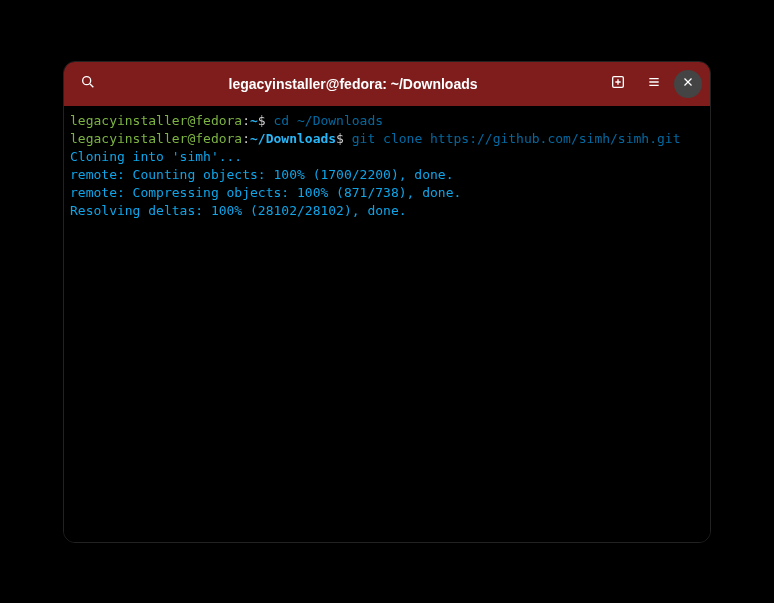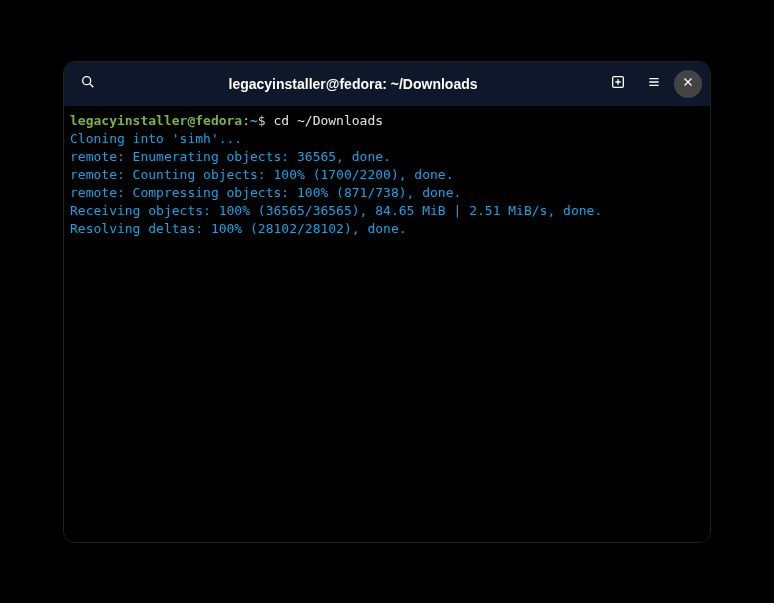--- a/index.html
+++ b/index.html
@@ -13,21 +13,21 @@
       font-family: monospace;
     }
     .terminal-window {
       width: 648px;
       background: #000;
       border-radius: 12px;
       overflow: hidden;
       border: 1px solid #222;
     }
     .titlebar {
-      background: #0f172a;
+      background: #7f1d1d;
       height: 44px;
       display: flex;
       align-items: center;
       padding: 0 8px;
       gap: 8px;
     }
     .titlebar-left, .titlebar-right {
       display: flex;
       align-items: center;
       gap: 4px;
@@ -61,26 +61,26 @@
       background: #000;
       padding: 6px 6px 6px 6px;
       height: 436px;
       font-family: "Menlo", "Consolas", monospace;
       font-size: 13px;
       line-height: 18px;
       color: #ccc;
       overflow: hidden;
     }
     .line { white-space: pre-wrap; word-break: break-all; }
-    .user-host { color: #7cb342; font-weight: bold; }
+    .user-host { color: #7cb342; font-weight: normal; }
     .colon { color: #ccc; }
     .path-home { color: #29b6f6; font-weight: bold; }
     .path-dl { color: #29b6f6; font-weight: bold; }
     .dollar { color: #ccc; }
-    .cmd { color: #e5e5e5; }
+    .cmd { color: #0369a1; }
     .output { color: #0ea5e9; }
     .cursor {
       display: inline-block;
       width: 8px;
       height: 15px;
       background: #ccc;
       vertical-align: text-bottom;
       margin-left: 2px;
     }
   </style>
@@ -125,20 +125,19 @@
               <line x1="6" y1="6" x2="18" y2="18"></line>
               <line x1="18" y1="6" x2="6" y2="18"></line>
             </svg>
         </span>
       </div>
     </div>
   </div>
 
   <div class="terminal-body">
     <div class="line"><span class="user-host">legacyinstaller@fedora</span><span class="colon">:</span><span class="path-home">~</span><span class="dollar">$</span><span class="cmd"> cd ~/Downloads</span></div>
+    <div class="line"><span class="user-host">legacyinstaller@fedora</span><span class="colon">:</span><span class="path-dl">~/Downloads</span><span class="dollar">$</span><span class="cmd"> git clone https://github.com/simh/simh.git</span></div>
     <div class="line output">Cloning into 'simh'...</div>
-    <div class="line output">remote: Enumerating objects: 36565, done.</div>
     <div class="line output">remote: Counting objects: 100% (1700/2200), done.</div>
     <div class="line output">remote: Compressing objects: 100% (871/738), done.</div>
-    <div class="line output">Receiving objects: 100% (36565/36565), 84.65 MiB | 2.51 MiB/s, done.</div>
     <div class="line output">Resolving deltas: 100% (28102/28102), done.</div>
   </div>
 </div>
 
 </body></html>

